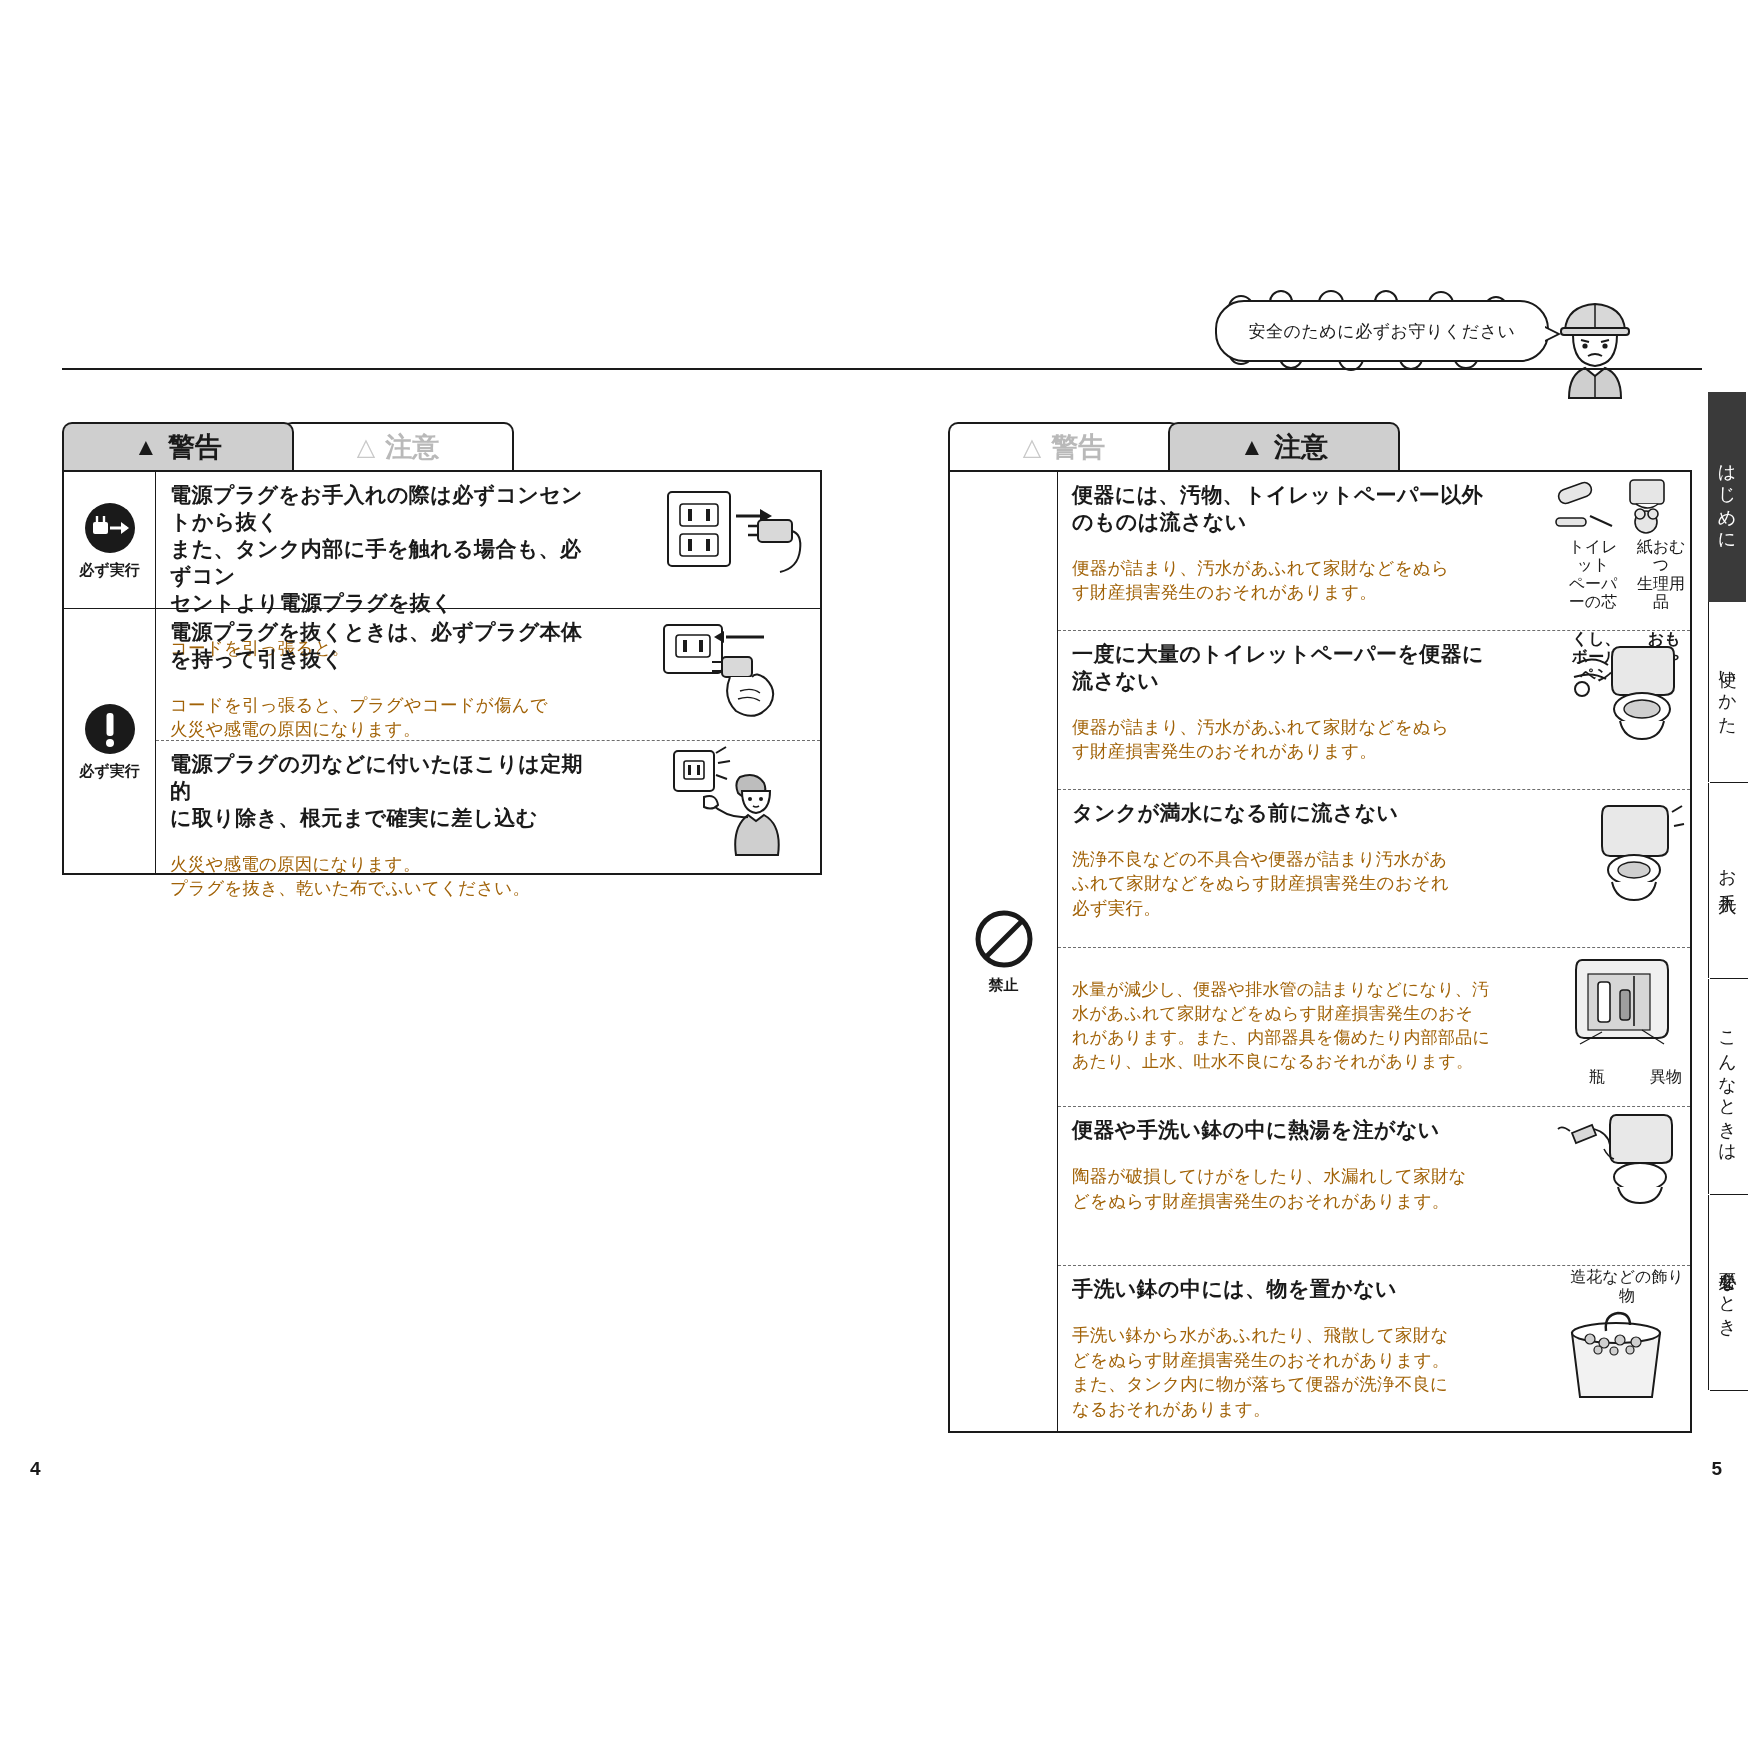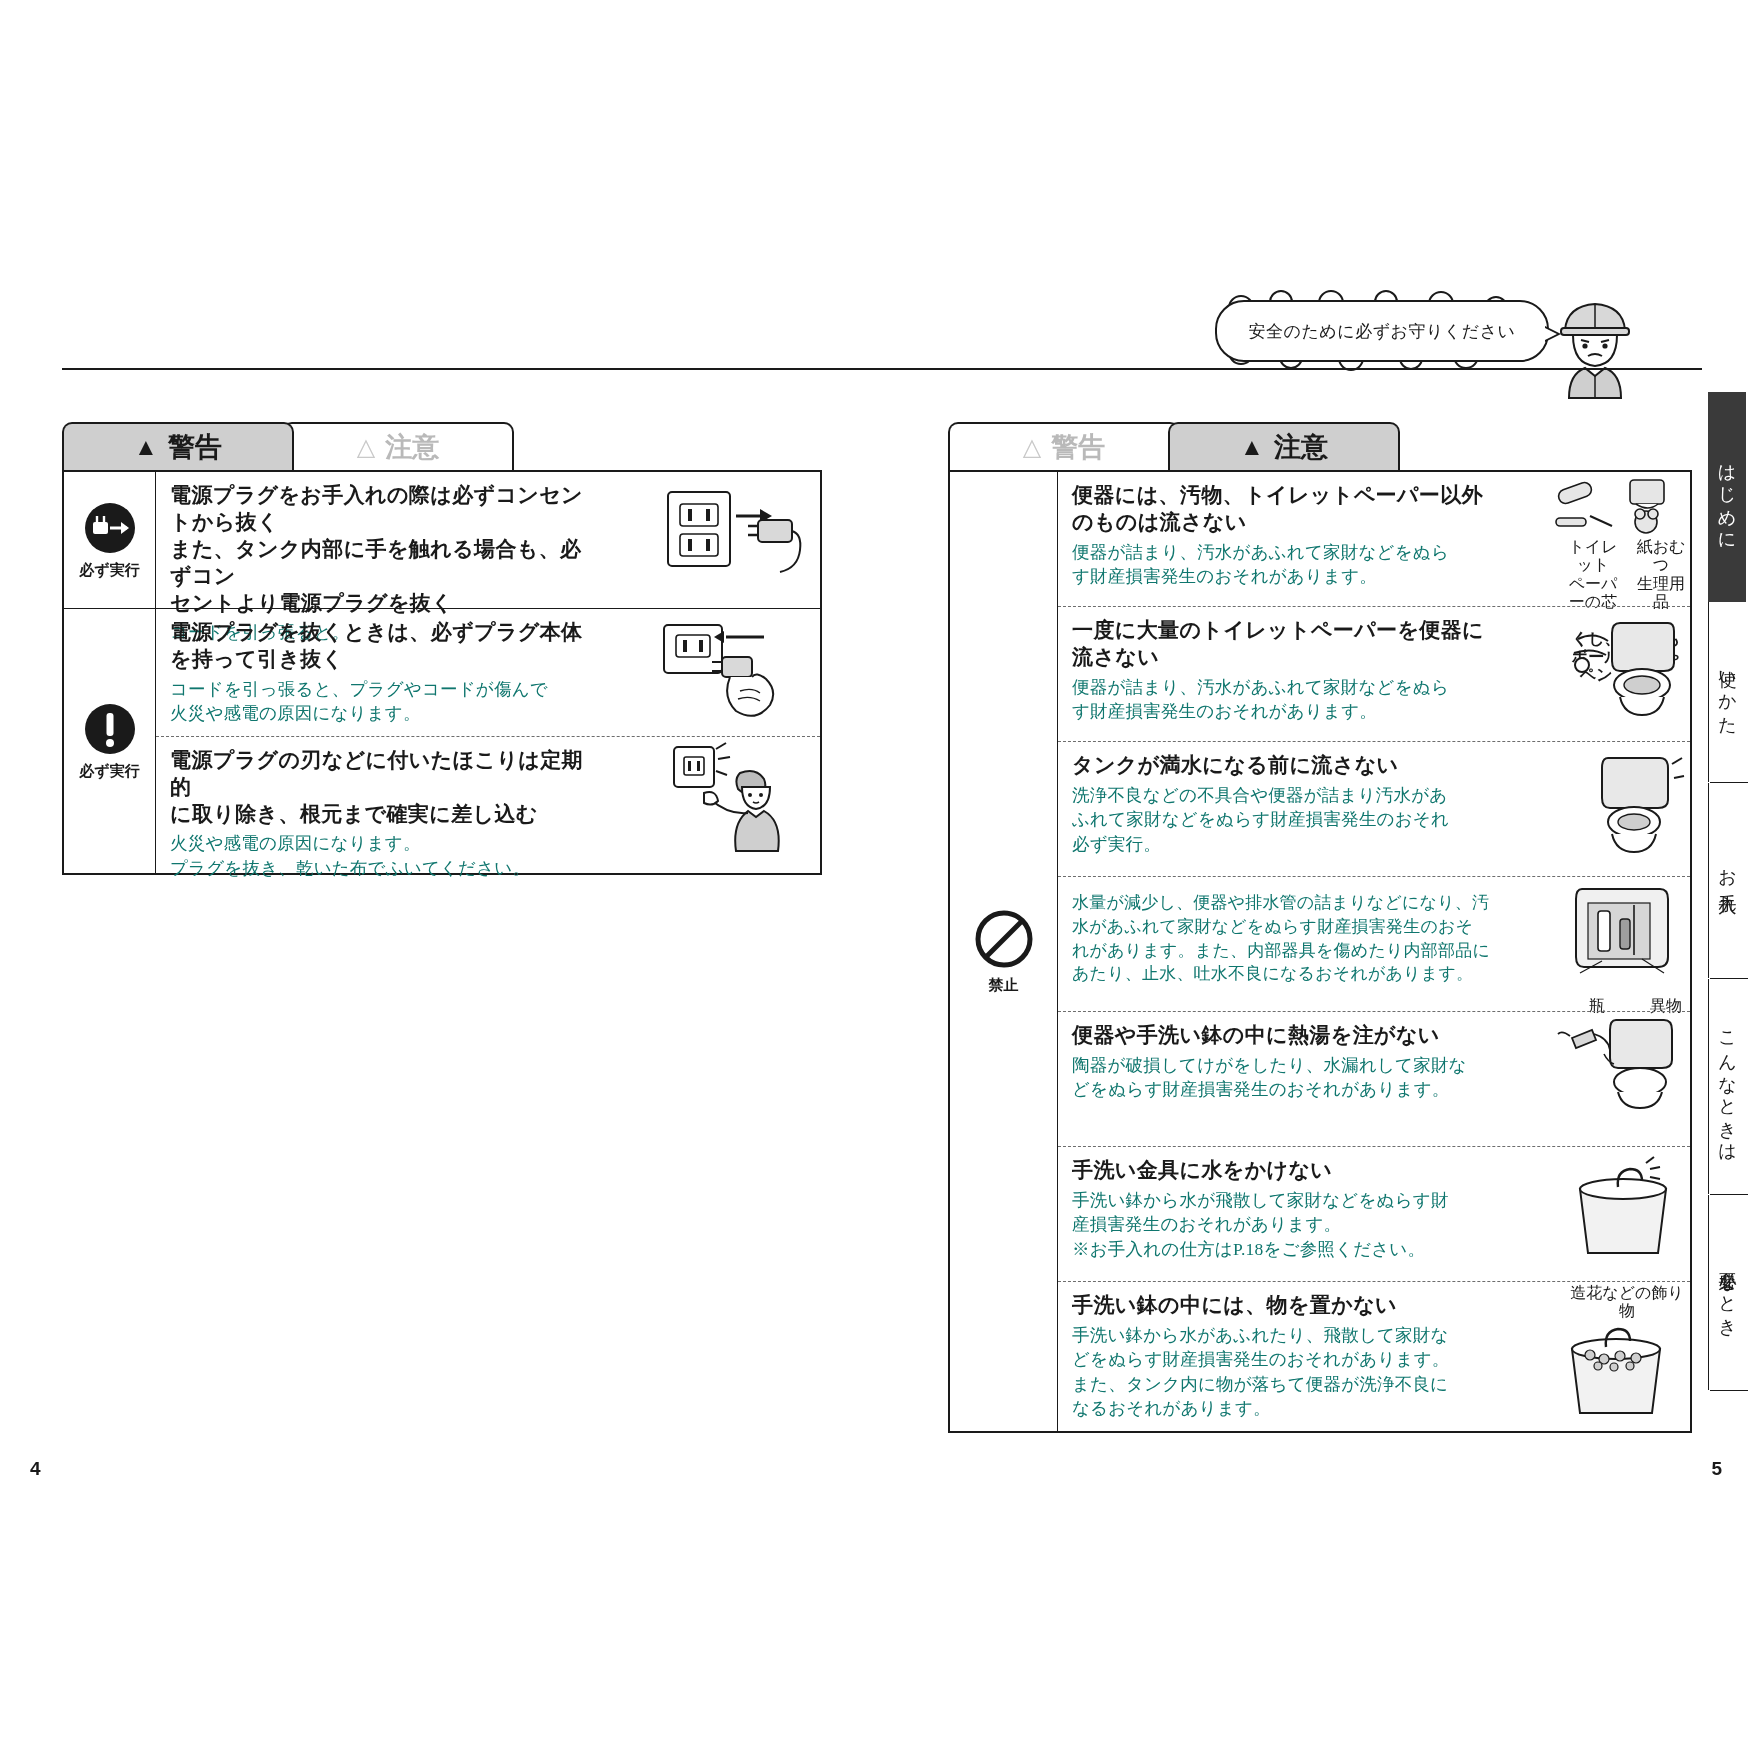--- a/index.html
+++ b/index.html
@@ -66,21 +66,21 @@
     display:flex;flex-direction:column;align-items:center;justify-content:center;
   }
   .iconlabel{font-size:15px;font-weight:bold;margin-top:6px;letter-spacing:0px;}
 
   .row{display:flex;box-sizing:border-box;}
   .rowbody{flex:1;box-sizing:border-box;padding:10px 12px 10px 14px;position:relative;}
   .hr-solid{border-top:1px solid #1a1a1a;}
   .hr-dash{border-top:1px dashed #6d6d6d;}
 
   .headline{font-size:21px;font-weight:bold;line-height:1.28;letter-spacing:.4px;}
-  .sub{font-size:17.5px;line-height:1.4;color:#0f766e;margin-top:4px;letter-spacing:.2px;}
+  .sub{font-size:17.5px;line-height:1.4;color:#a16207;margin-top:20px;letter-spacing:.2px;}
 
   .figbox{position:absolute;right:6px;top:6px;}
 
   
   .pgnum{position:absolute;font-size:19px;font-weight:bold;}
 
   
   .sidetabs{position:absolute;right:0;top:392px;width:40px;}
   .sidetab{
     width:38px;box-sizing:border-box;
@@ -392,38 +392,20 @@
             <g transform="translate(4,8)">
               <path d="M2 14 L22 6 L26 16 L6 24 Z" fill="#d9d9d9" stroke="#1a1a1a" stroke-width="1.8"></path>
               <path d="M24 10 Q38 14 40 26" fill="none" stroke="#1a1a1a" stroke-width="1.8"></path>
               <path d="M0 12 Q-8 6 -12 10" fill="none" stroke="#1a1a1a" stroke-width="1.8"></path>
               <path d="M34 30 q4 8 10 10" fill="none" stroke="#1a1a1a" stroke-width="1.6"></path>
             </g>
           </svg>
         </div>
       </div>
 
-      <div class="rowbody hr-dash" style="height:128px;">
-        <div class="headline" style="white-space:pre-line;width:470px;">手洗い金具に水をかけない</div>
-        <div class="sub" style="white-space:pre-line;width:480px;">手洗い鉢から水が飛散して家財などをぬらす財
-産損害発生のおそれがあります。
-※お手入れの仕方はP.18をご参照ください。</div>
-        <div class="figbox" style="right:6px;top:14px;">
-          <svg width="130" height="96" viewBox="0 0 130 96">
-            <path d="M26 28 L112 28 L104 92 L34 92 Z" fill="#f2f2f2" stroke="#1a1a1a" stroke-width="2"></path>
-            <ellipse cx="69" cy="28" rx="43" ry="10" fill="#fff" stroke="#1a1a1a" stroke-width="2"></ellipse>
-            <path d="M64 26 Q62 10 76 8 Q88 8 88 20" fill="none" stroke="#1a1a1a" stroke-width="2.4"></path>
-            <g stroke="#1a1a1a" stroke-width="2">
-              <path d="M92 2 L100 -4"></path>
-                <path d="M96 8 L106 6"></path>
-                <path d="M96 16 L106 18"></path>
-            </g>
-          </svg>
-        </div>
-      </div>
 
       <div class="rowbody hr-dash" style="flex:1;">
         <div class="headline" style="white-space:pre-line;width:470px;">手洗い鉢の中には、物を置かない</div>
         <div class="sub" style="white-space:pre-line;width:480px;">手洗い鉢から水があふれたり、飛散して家財な
 どをぬらす財産損害発生のおそれがあります。
 また、タンク内に物が落ちて便器が洗浄不良に
 なるおそれがあります。</div>
         <div class="figbox" style="right:2px;top:2px;width:140px;">
           <div class="cap" style="margin-bottom:2px;">造花などの飾り物</div>
           <svg width="134" height="92" viewBox="0 0 134 92">

